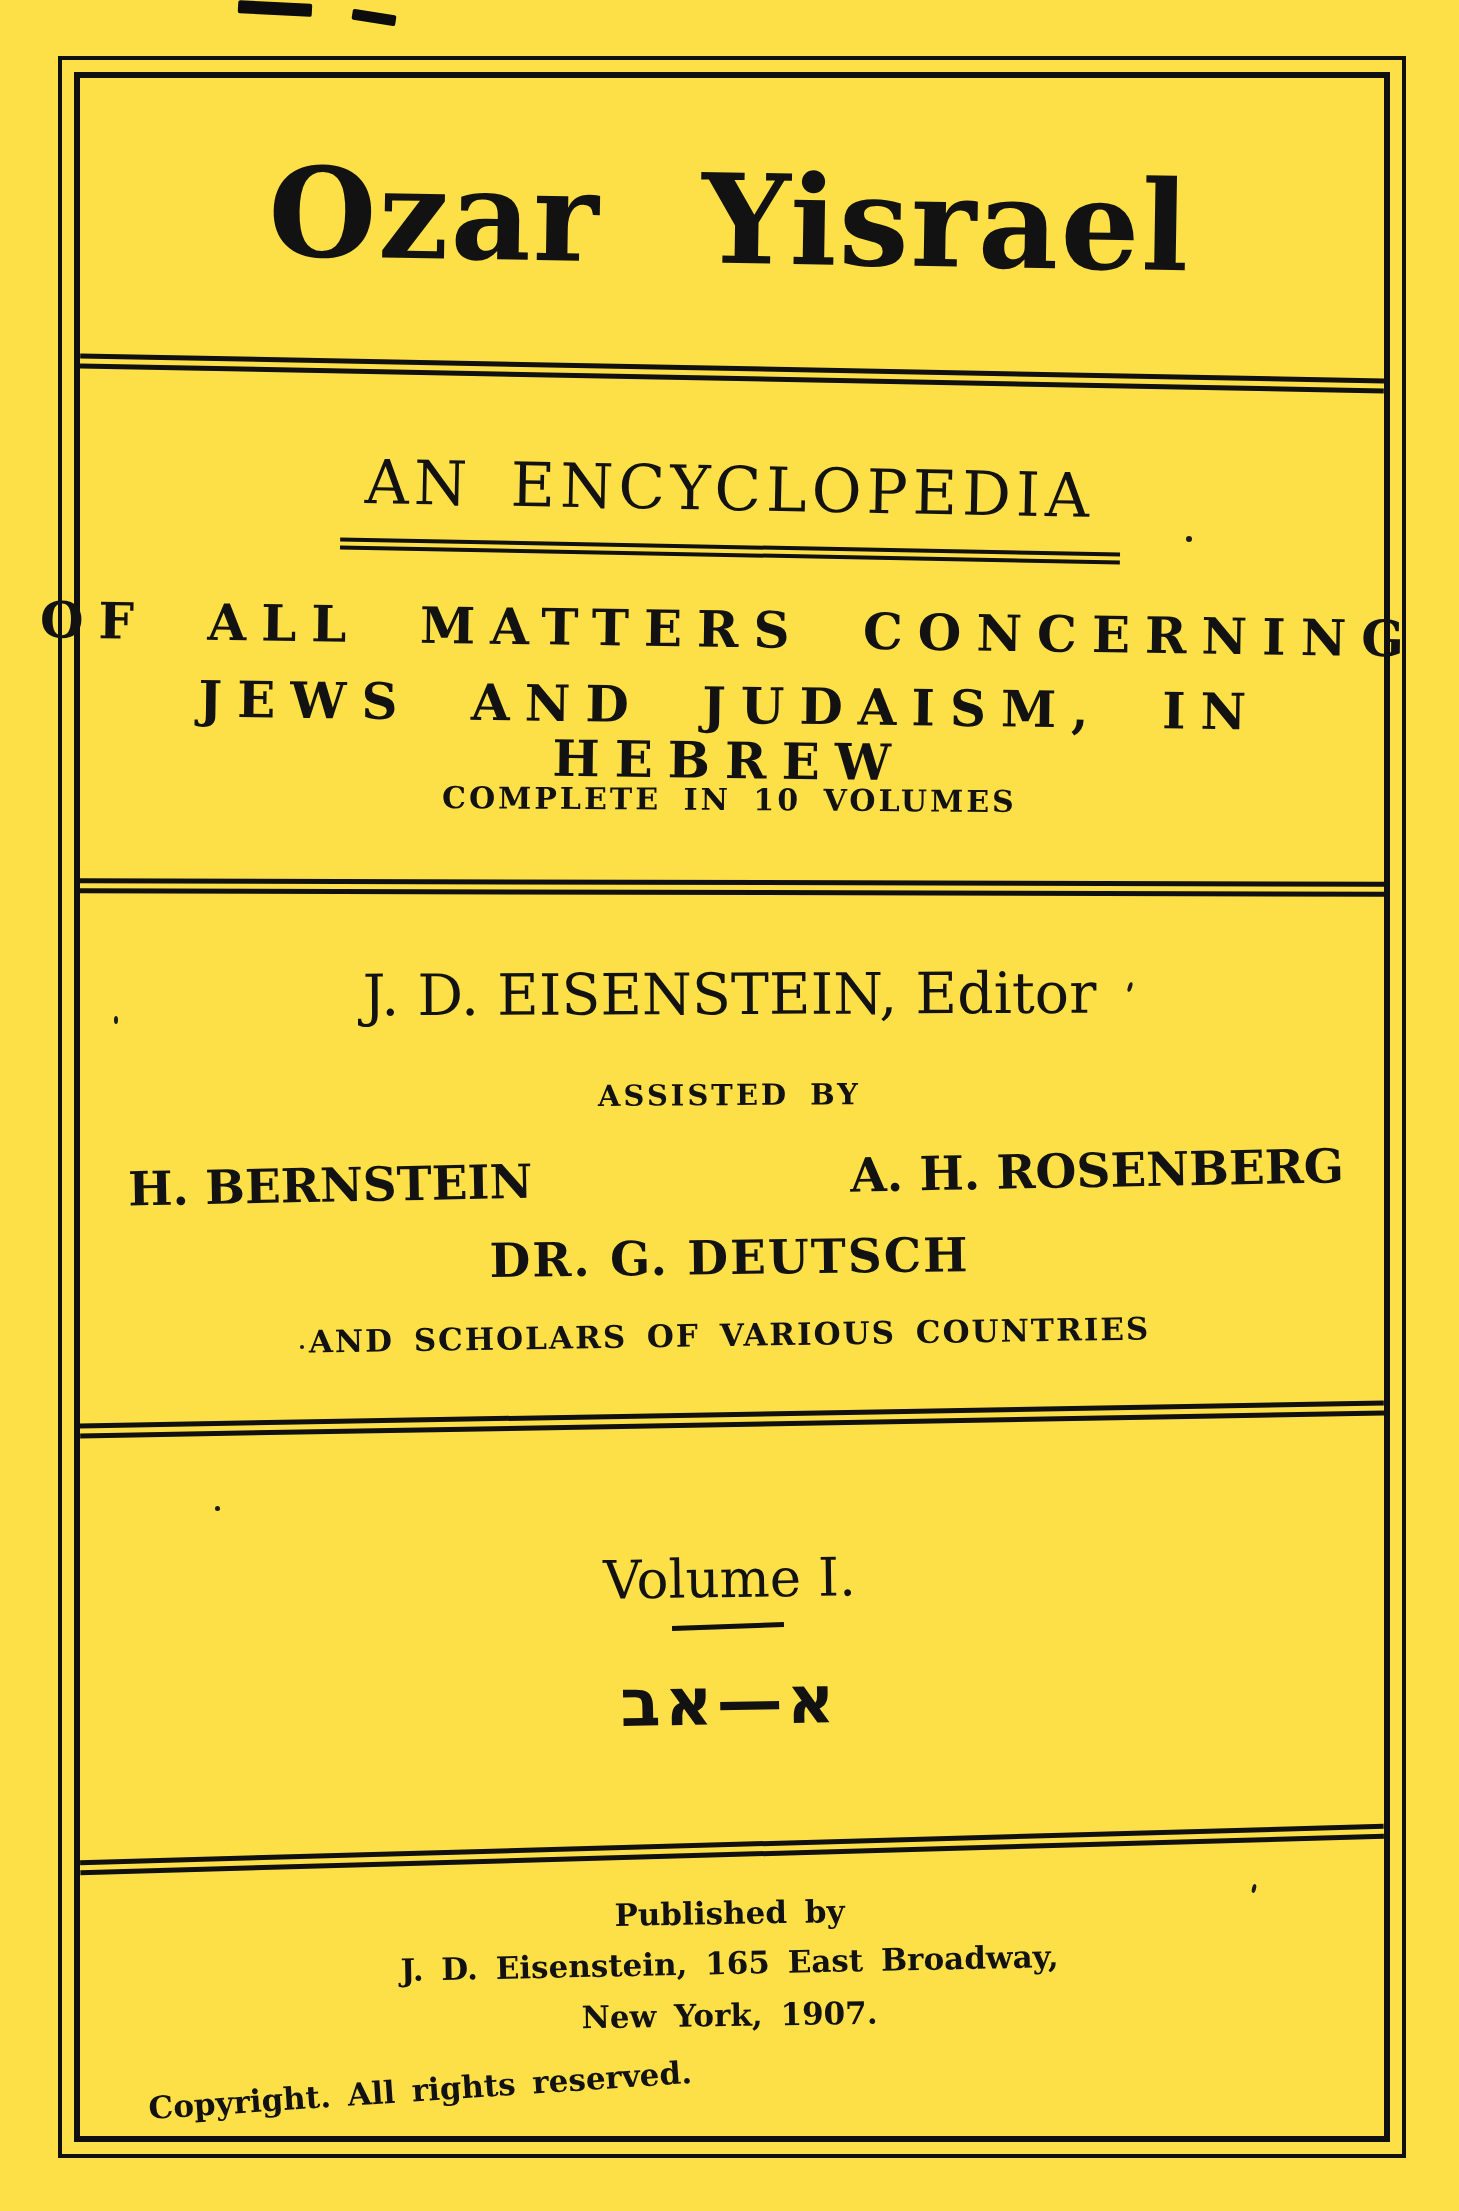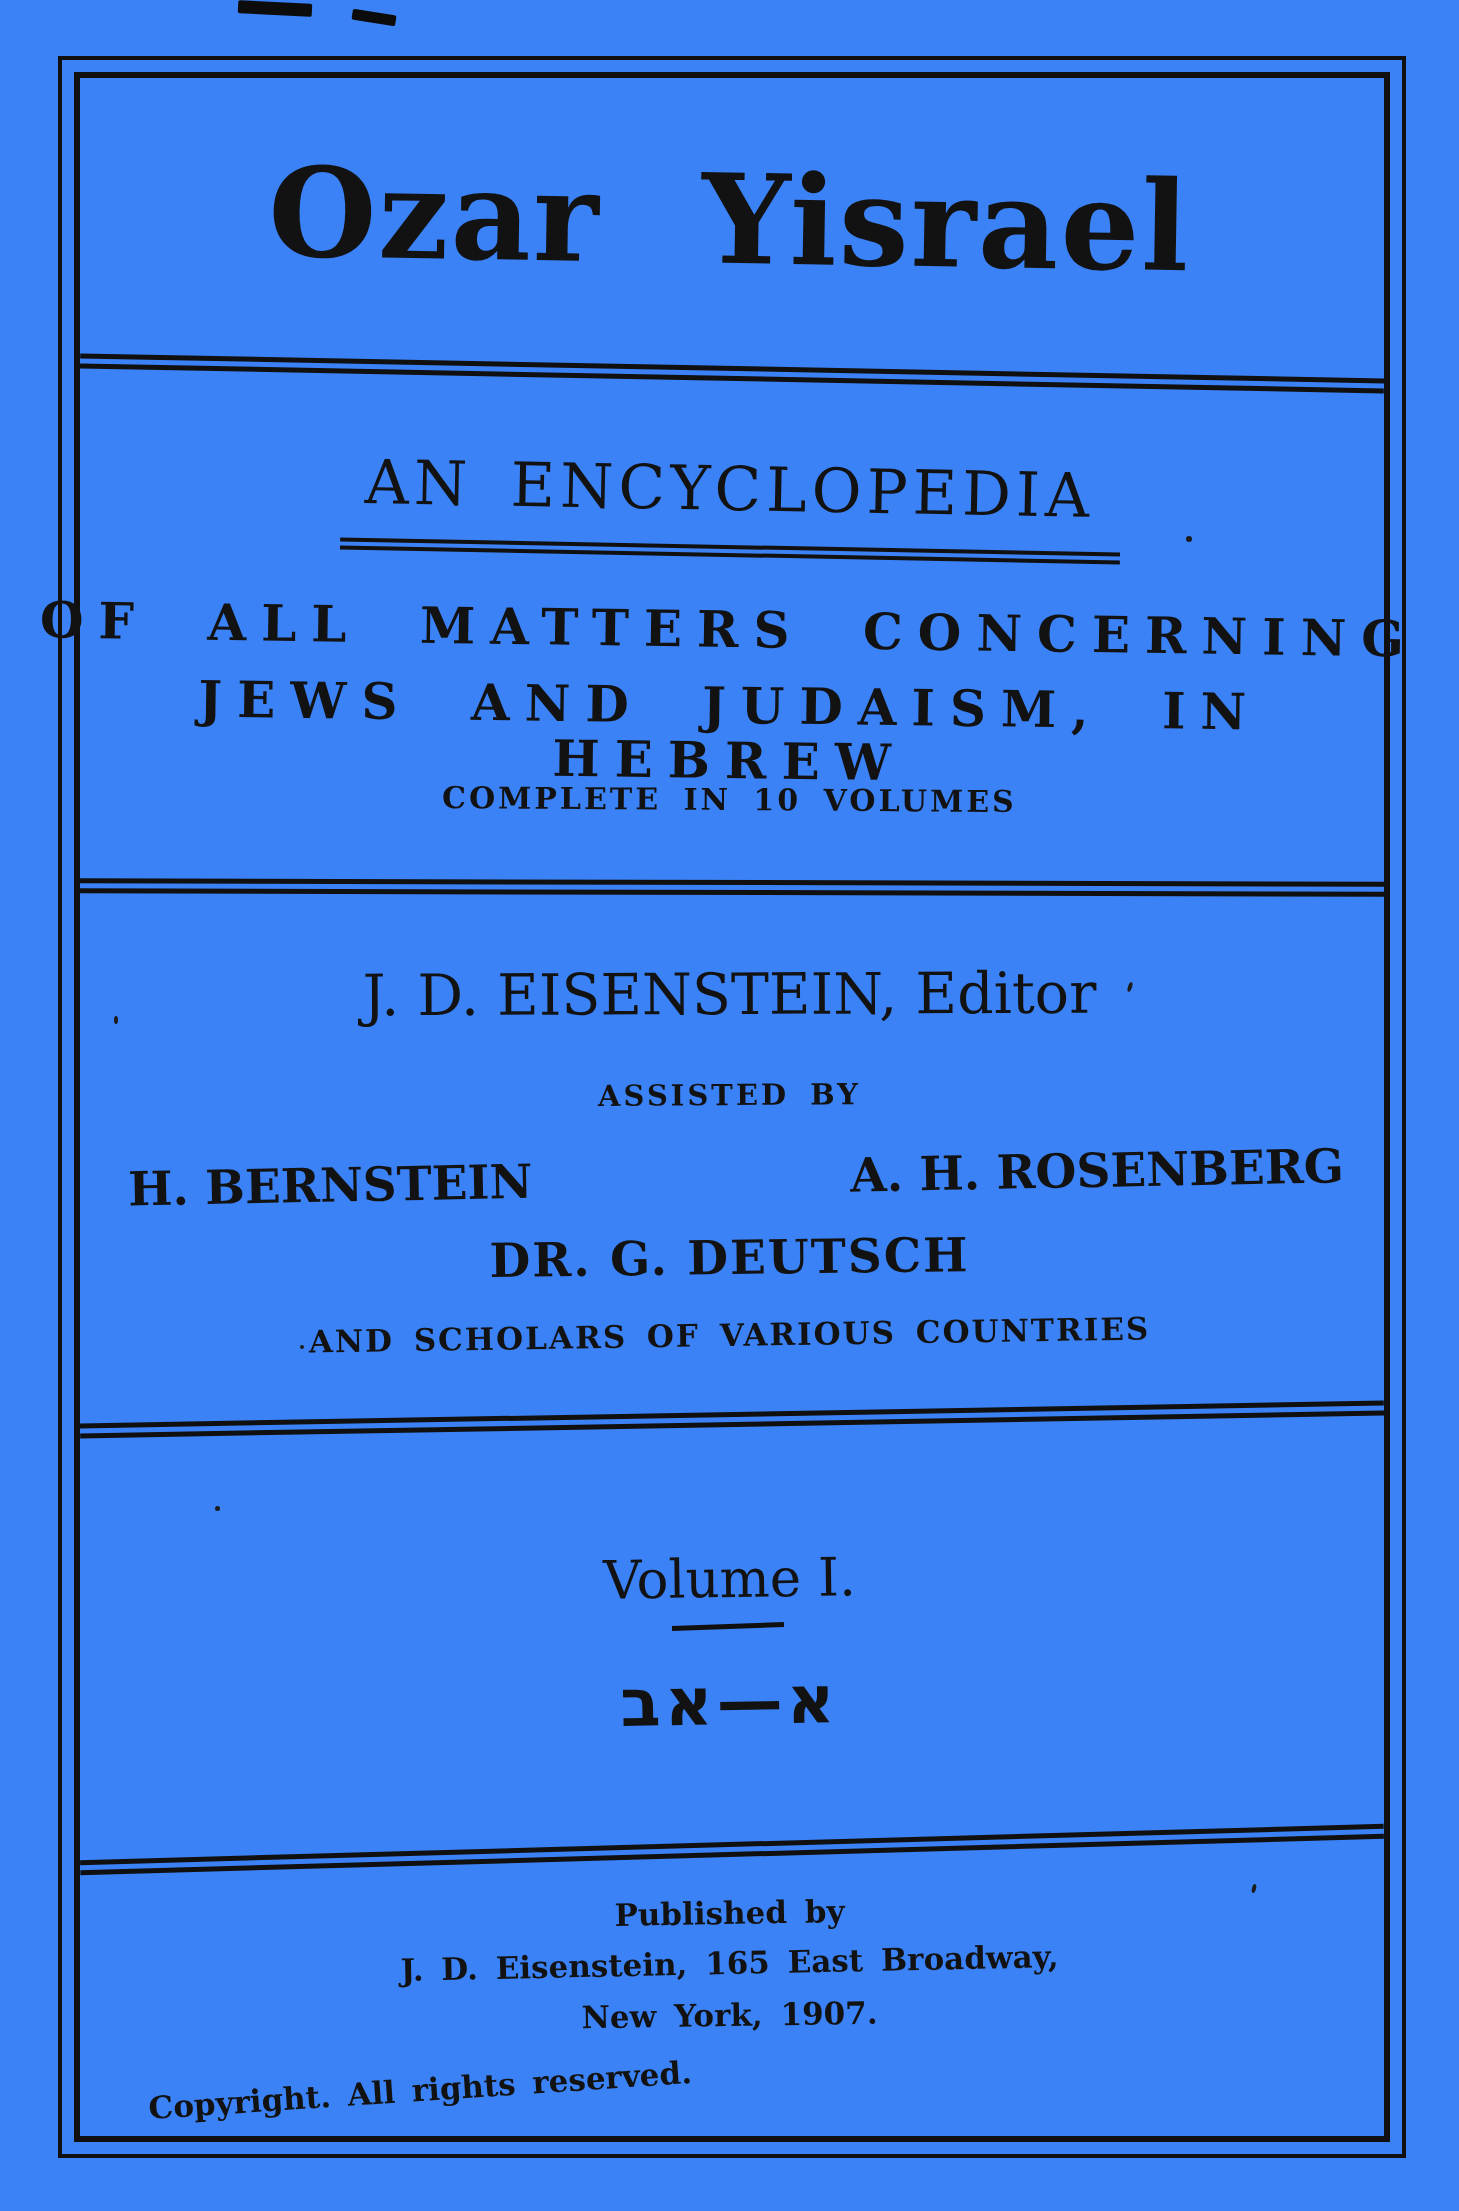--- a/index.html
+++ b/index.html
@@ -1,21 +1,21 @@
 <!DOCTYPE html>
 <html><head>
 <meta charset="utf-8">
 <style>
   * { margin: 0; padding: 0; box-sizing: border-box; }
   html, body { background: #ffffff; }
   .page {
     position: relative;
     width: 1459px;
     height: 2211px;
-    background: #3b82f6;
+    background: #fde047;
     color: #121212;
     font-family: "DejaVu Serif", "Liberation Serif", serif;
     overflow: hidden;
   }
   
   .frame-outer {
     position: absolute;
     left: 58px; top: 56px;
     width: 1348px; height: 2102px;
     border: 4px solid #101010;

